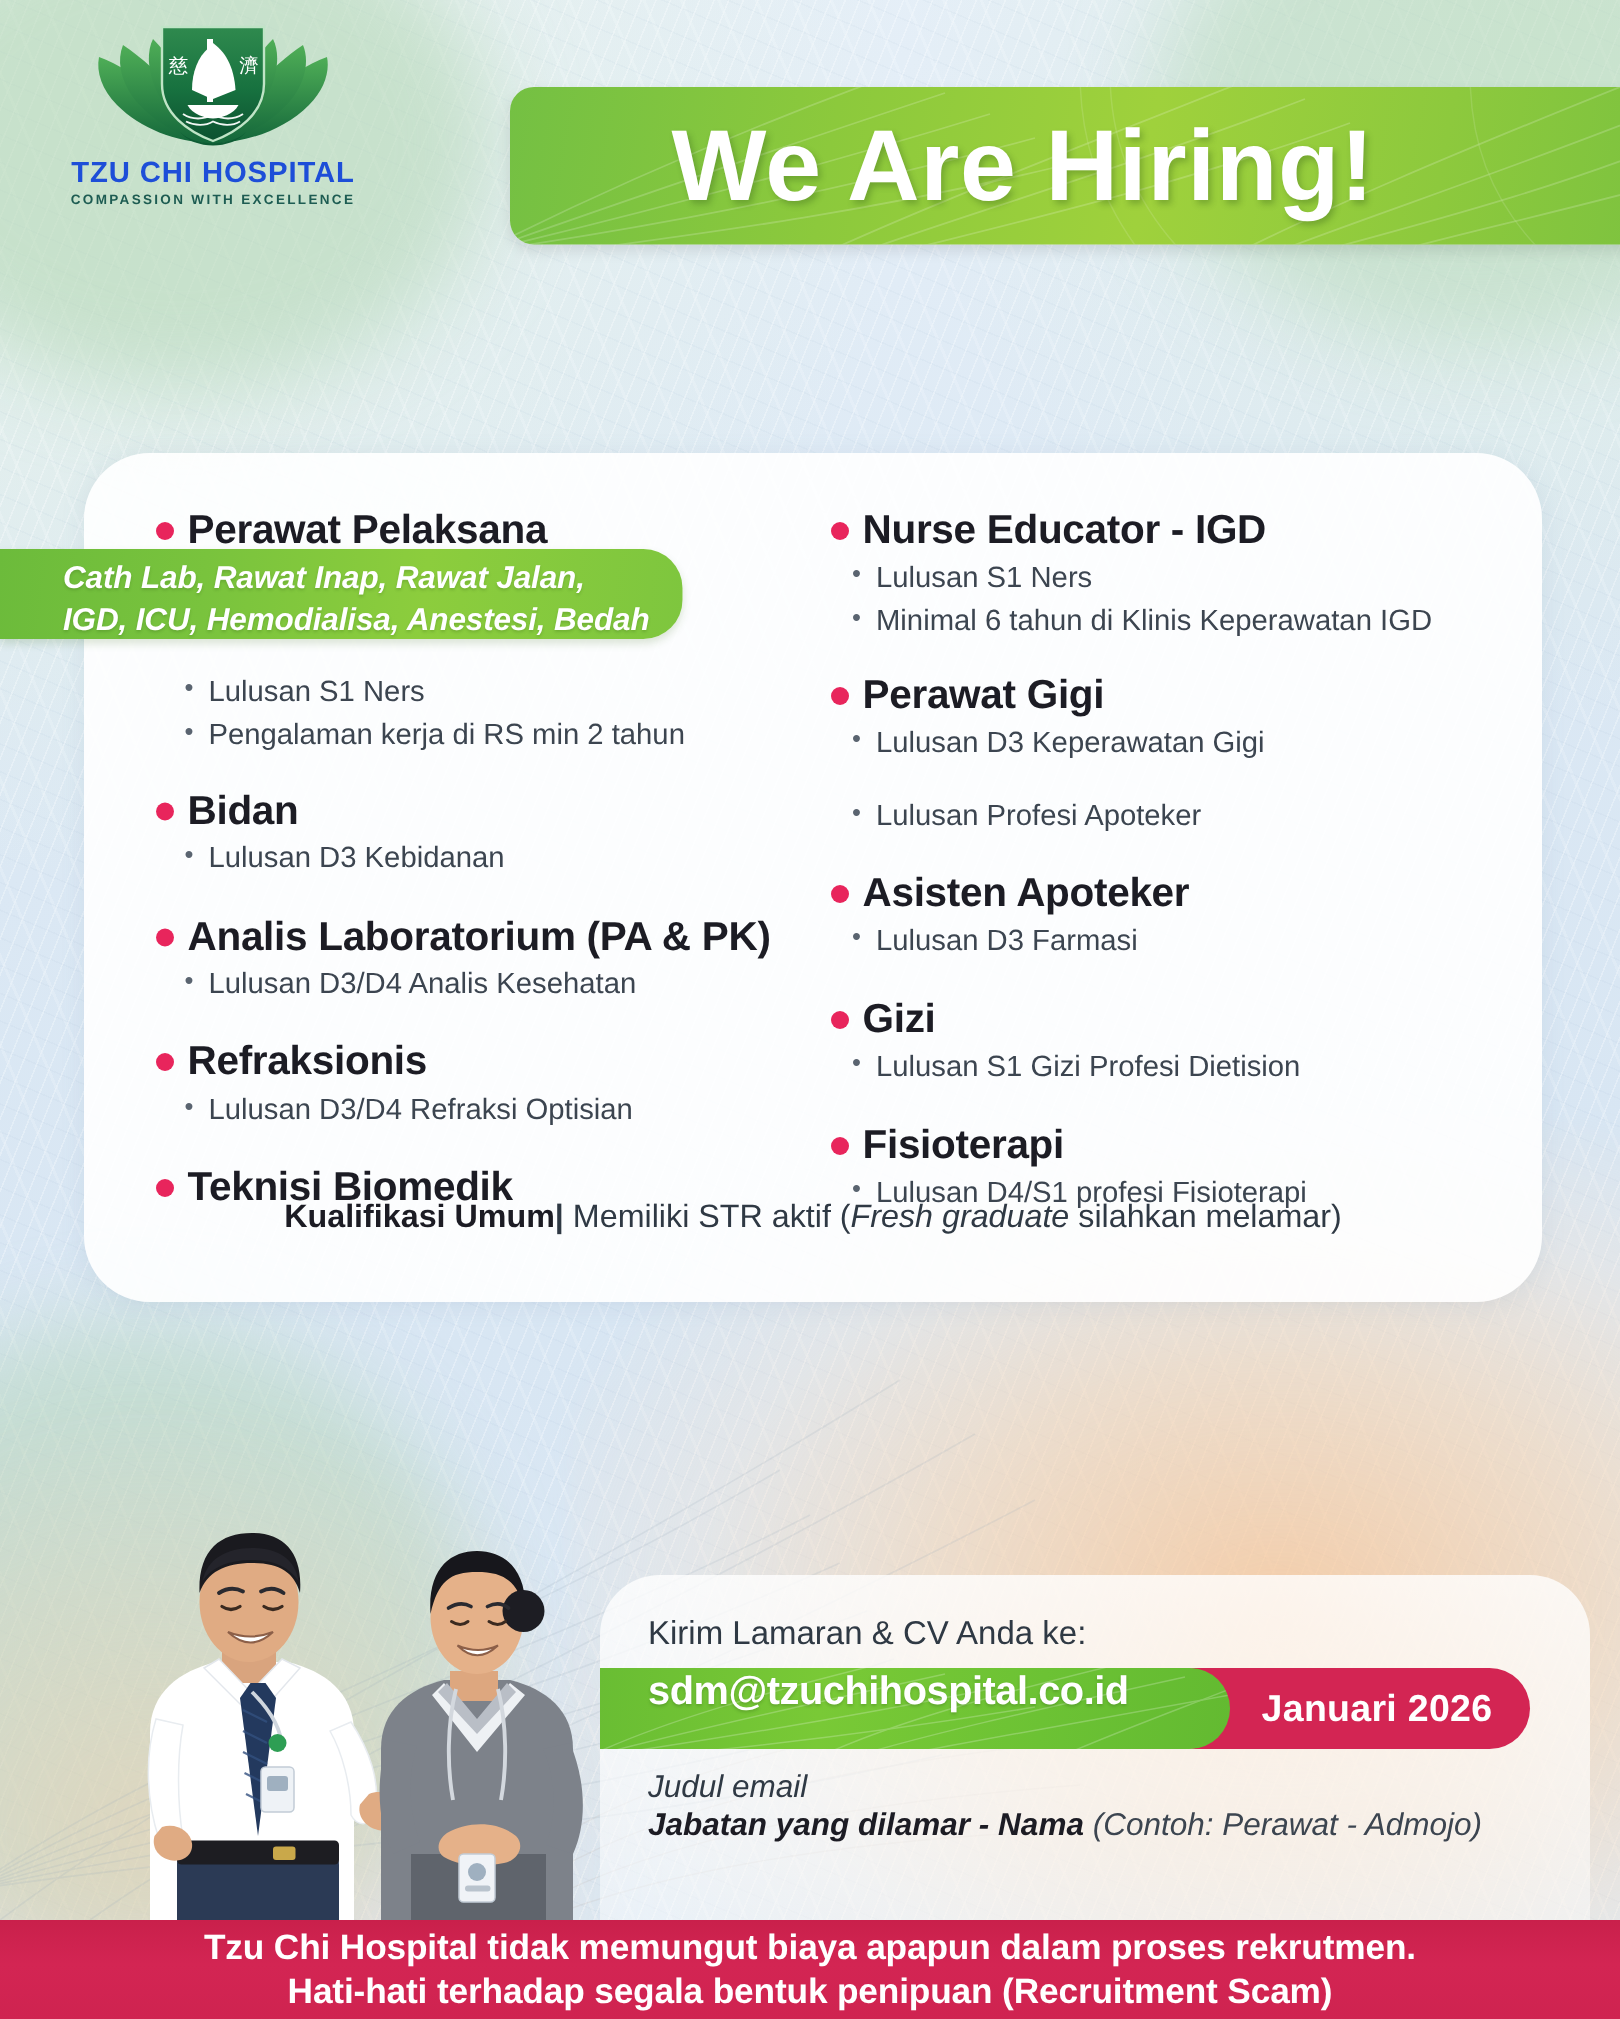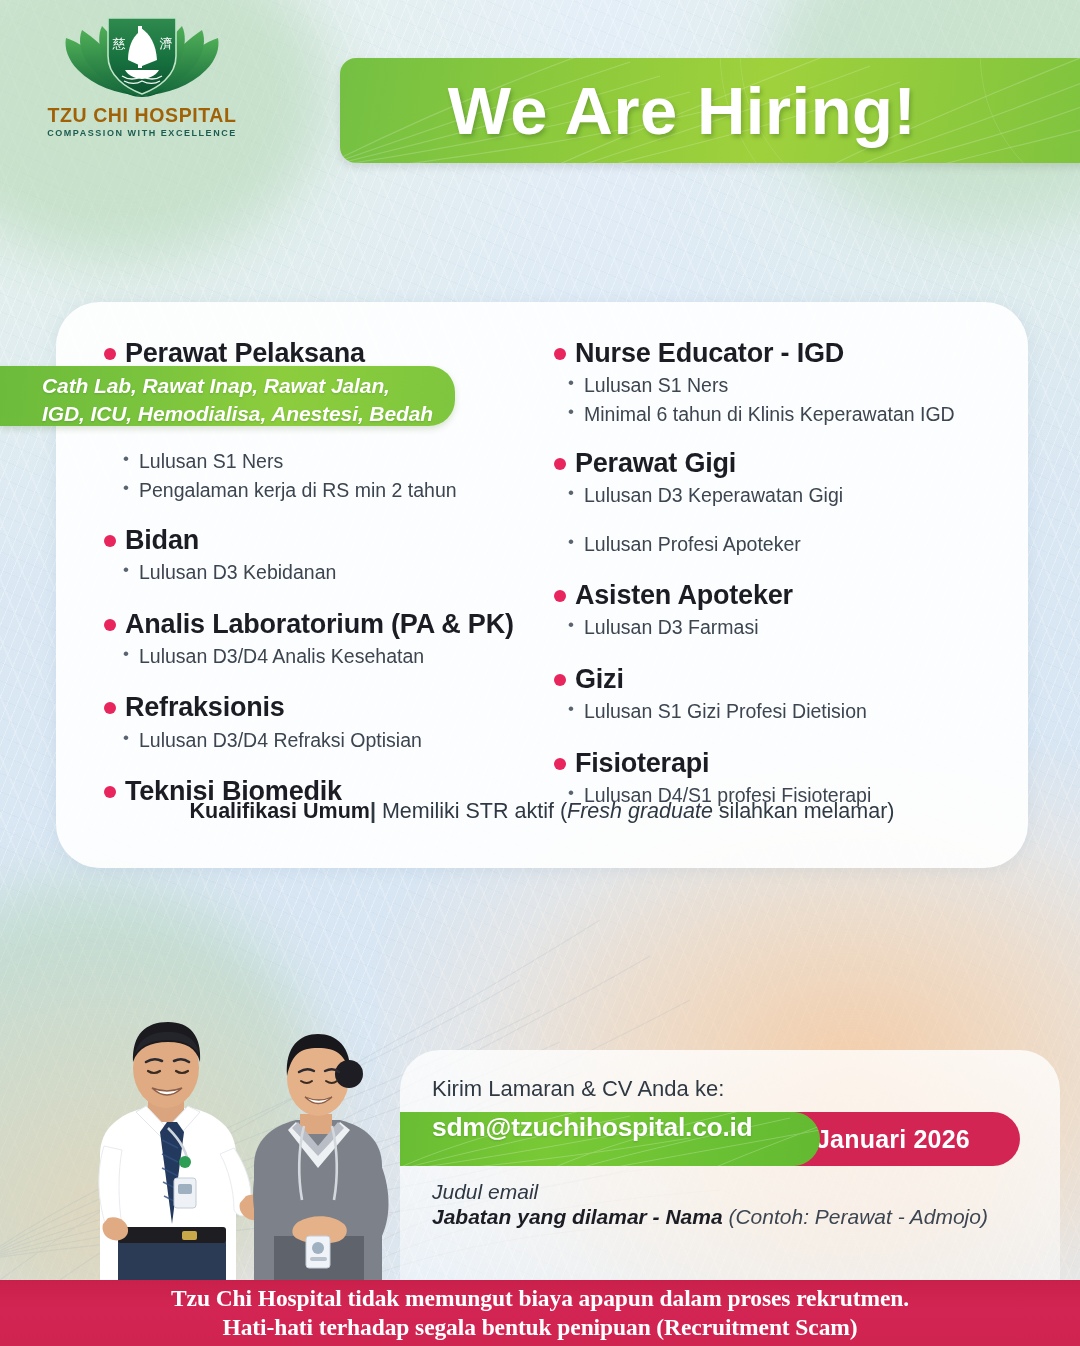--- a/index.html
+++ b/index.html
@@ -52,21 +52,21 @@
     opacity:.33;
   }
 
   
   .logo{
     position:absolute;left:42px;top:8px;width:200px;height:140px;
     text-align:center;
   }
   .logo-mark{position:relative;width:200px;height:96px;}
   .logo-text{
-    font-size:19.5px;font-weight:bold;letter-spacing:.6px;color:#a16207;
+    font-size:19.5px;font-weight:bold;letter-spacing:.6px;color:#1d4ed8;
     margin-top:1px;line-height:1.05;
   }
   .logo-sub{
     font-size:9px;font-weight:bold;letter-spacing:1.55px;color:#1d5c52;
     margin-top:3px;
   }
 
   .hiring-banner{
     position:absolute;left:340px;top:58px;width:770px;height:105px;
     border-radius:16px 0 0 16px;
@@ -164,21 +164,21 @@
     position:absolute;left:32px;top:26px;
     font-size:22px;color:#2f3944;
   }
   .pill-row{
     position:absolute;left:0px;top:62px;width:640px;height:54px;
   }
   .pill-date{
     position:absolute;left:370px;top:0;width:250px;height:54px;
     border-radius:27px;
     background:#d32553;
-    display:flex;align-items:center;justify-content:flex-start;
+    display:flex;align-items:center;justify-content:center;
   }
   .pill-date span{
     color:#fff;font-size:25px;font-weight:bold;letter-spacing:.2px;
     padding-left:46px;
   }
   .pill-email{
     position:absolute;left:0px;top:0;width:420px;height:54px;
     border-radius:0 27px 27px 0;
     background:linear-gradient(95deg,#69bd33 0%,#79c936 35%,#6cc234 70%,#63ba31 100%);
     overflow:hidden;
@@ -196,21 +196,21 @@
     font-size:21px;color:#2f3944;font-style:italic;
   }
   .judul .l2{margin-top:1px;}
   .judul .l2 b{font-weight:bold;color:#1c1c24;}
   .judul .l2 .ex{font-weight:normal;color:#3c4550;}
 
   
   .warn{
     position:absolute;left:0;bottom:0;width:1080px;height:66px;
     background:linear-gradient(180deg,#c9204b 0%,#d32553 45%,#cf2350 100%);
-    display:flex;flex-direction:column;align-items:center;justify-content:center;font-family:Liberation Serif, serif;
+    display:flex;flex-direction:column;align-items:center;justify-content:center;
   }
   .warn div{
     color:#ffffff;font-size:23.5px;font-weight:bold;line-height:1.24;letter-spacing:-.1px;
     text-align:center;
   }
 </style>
 </head>
 <body>
 
 <div class="poster">

